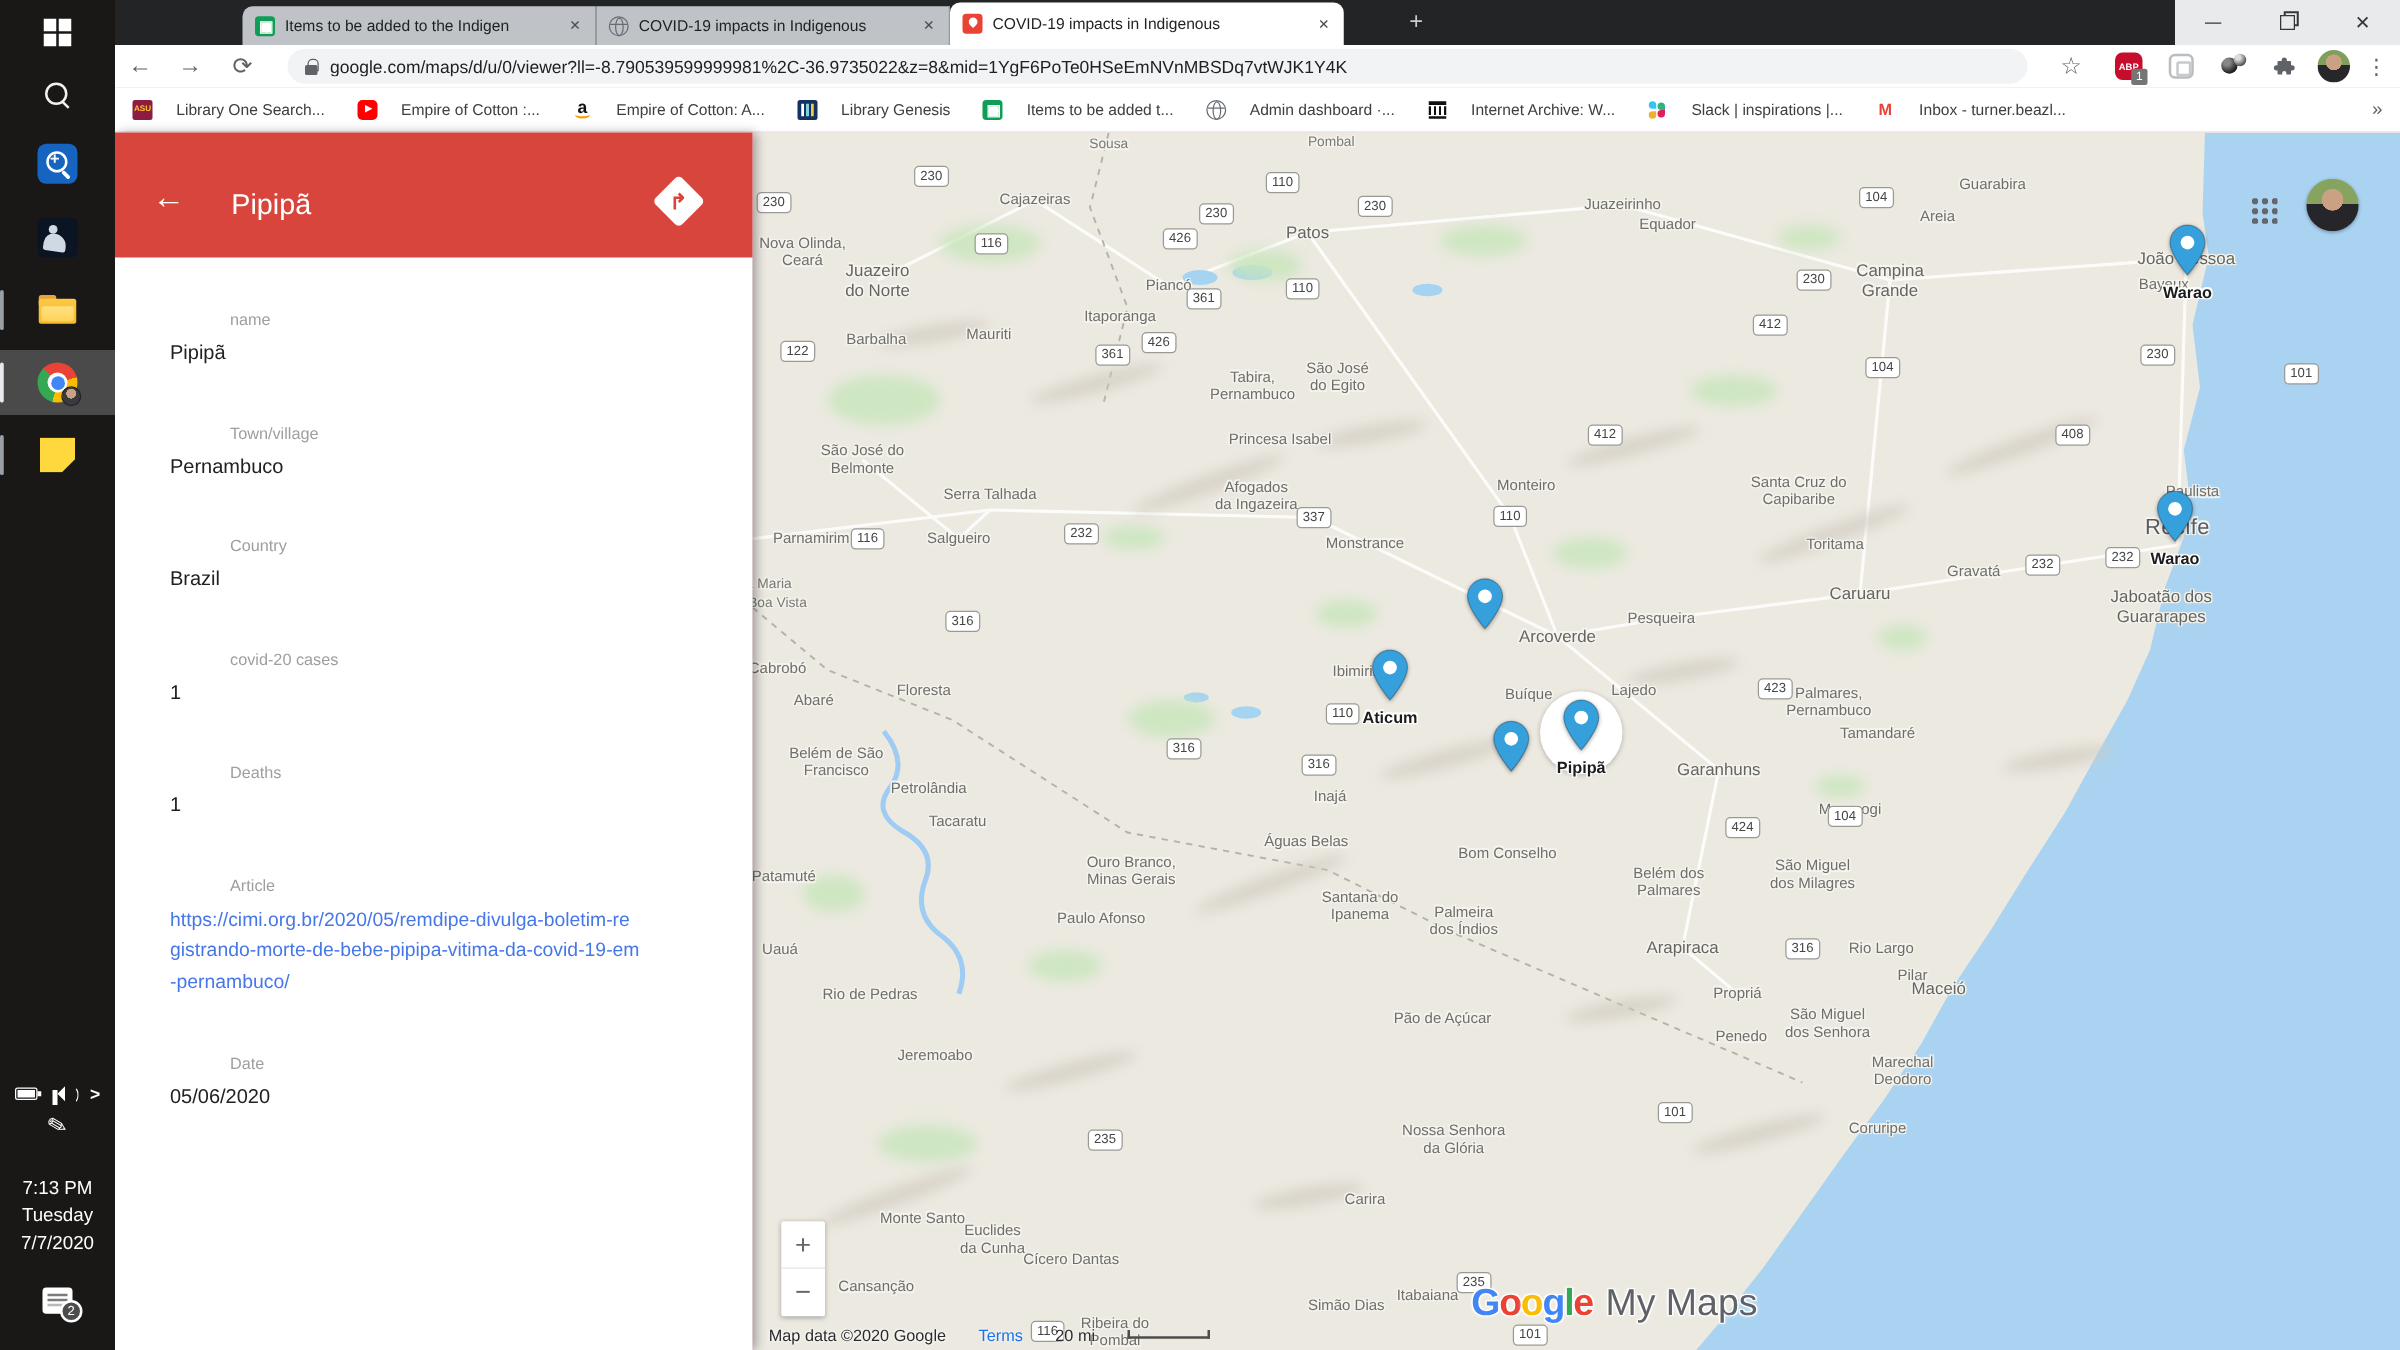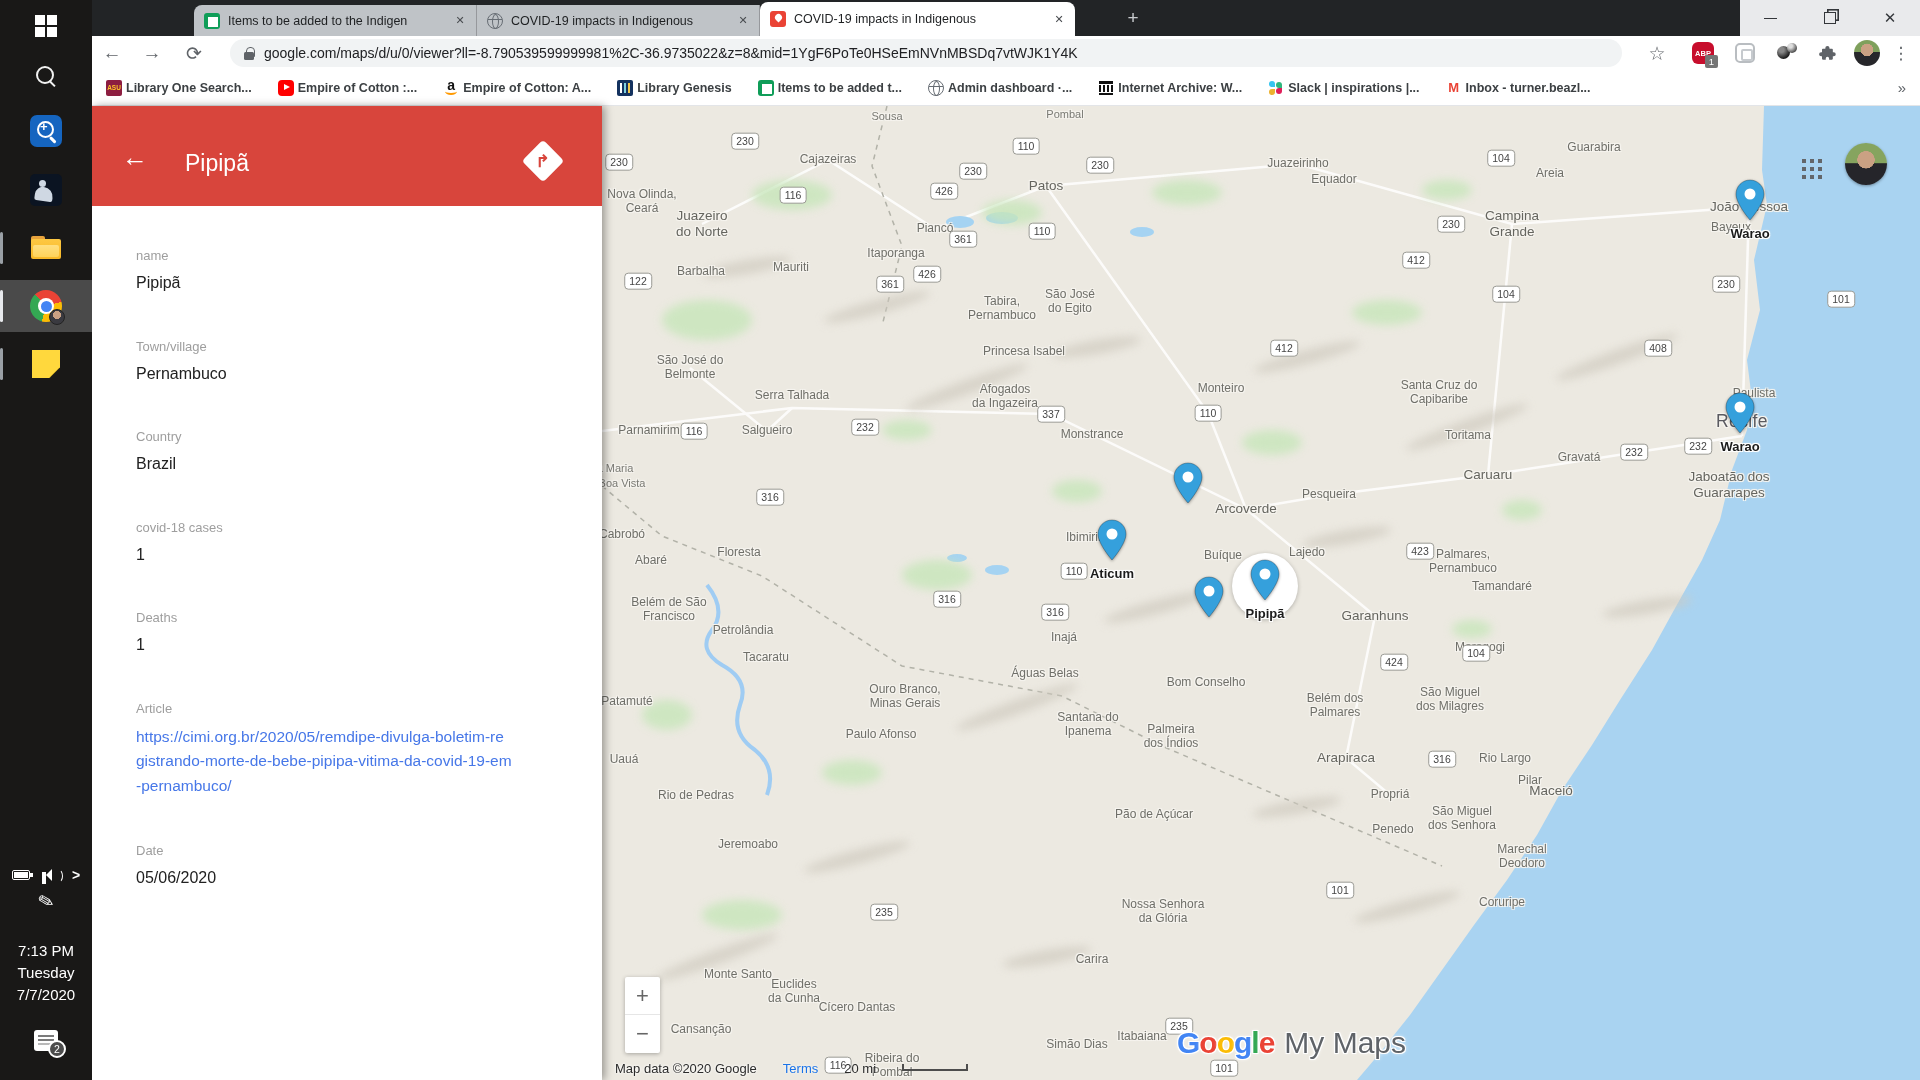--- a/index.html
+++ b/index.html
@@ -135,37 +135,37 @@
   .ic-molecule { position:relative; width:22px; height:22px; }
   .ic-molecule::before { content:""; position:absolute; left:1px; top:4px; width:13px; height:13px; border-radius:50%; background:radial-gradient(circle at 35% 30%, #888 0 20%, #1e1e1e 70%); }
   .ic-molecule::after { content:""; position:absolute; left:11px; top:1px; width:10px; height:10px; border-radius:50%; background:radial-gradient(circle at 35% 30%, #ddd 0 20%, #555 70%); }
   .ic-puzzle { width:20px; height:20px; }
   .ic-avatar { width:26px; height:26px; border-radius:50%;
     background:radial-gradient(circle at 50% 38%, #caa183 0 30%, transparent 31%), linear-gradient(180deg,#7fa05c 0 46%, #27272b 47% 100%); }
   .ic-dots { color:#5f6368; font-size:17px; letter-spacing:0; }
 
   
   #bookmarks-bar { position:absolute; left:0; top:70px; right:0; height:36px; background:#fff; border-bottom:1px solid #e3e5e8; display:flex; align-items:center; padding-left:14px; }
-  .bm { display:flex; align-items:center; gap:4px; margin-right:26px; cursor:pointer;font-weight:bold; }
+  .bm { display:flex; align-items:center; gap:19px; margin-right:26px; cursor:pointer; }
   .bm-label { font-size:12.5px; color:#3c4043; white-space:nowrap; }
   #bm-overflow { position:absolute; right:14px; color:#5f6368; font-size:15px; cursor:pointer; }
 
   
   #content { position:absolute; left:0; top:106px; right:0; bottom:0; }
 
   
   #panel { position:absolute; left:0; top:0; width:510px; height:100%; background:#fff; z-index:10; box-shadow:3px 0 8px rgba(0,0,0,.35); }
   #panel-header { position:relative; height:100px; background:#d8453c; display:flex; align-items:center; }
   #back-arrow { position:absolute; left:30px; top:38px; color:#fff; font-size:26px; cursor:pointer; line-height:1; }
   #panel-title { position:absolute; left:93px; top:44px; color:#fff; font-size:23px; }
   #directions-btn { position:absolute; right:44px; top:40px; width:30px; height:30px; background:#fff; transform:rotate(45deg); border-radius:4px; cursor:pointer; display:flex; align-items:center; justify-content:center; }
   #directions-btn span { transform:rotate(-45deg); color:#d8453c; font-size:17px; font-weight:bold; }
   #fields { padding:42px 40px 0 44px; }
   .fgroup { margin-bottom:45px; }
-  .flabel { font-size:13px; color:#9e9e9e; margin-bottom:9px; }
+  .flabel { font-size:13px; color:#9e9e9e; margin-bottom:9px;margin-left:48px; }
   .fvalue { font-size:16px; color:#212121; line-height:1.35; }
   .fvalue a { color:#4677e8; text-decoration:none; word-break:break-all; display:block; width:376px; line-height:1.58; font-size:15.5px; }
 
   
   #map { position:absolute; left:510px; top:0; right:0; bottom:0; background:#ece9e1; overflow:hidden; }
   #map svg.deco { position:absolute; left:0; top:0; }
   .blob { position:absolute; border-radius:50%; filter:blur(5px); }
   .city { position:absolute; transform:translate(-50%,-50%); color:#6f6f69; font-size:12px; text-align:center; line-height:1.15; white-space:nowrap;
     text-shadow:-1px -1px 0 #f6f4ef,1px -1px 0 #f6f4ef,-1px 1px 0 #f6f4ef,1px 1px 0 #f6f4ef,0 0 3px #f6f4ef; }
   .city.sm { font-size:11px; color:#7a7a74; }
@@ -386,21 +386,21 @@
             </div>
             <div class="fgroup">
               <div class="flabel">Town/village</div>
               <div class="fvalue">Pernambuco</div>
             </div>
             <div class="fgroup">
               <div class="flabel">Country</div>
               <div class="fvalue">Brazil</div>
             </div>
             <div class="fgroup">
-              <div class="flabel">covid-18 cases</div>
+              <div class="flabel">covid-20 cases</div>
               <div class="fvalue">1</div>
             </div>
             <div class="fgroup">
               <div class="flabel">Deaths</div>
               <div class="fvalue">1</div>
             </div>
             <div class="fgroup">
               <div class="flabel">Article</div>
               <div class="fvalue">
                 <a href="#">https://cimi.org.br/2020/05/remdipe-divulga-boletim-registrando-morte-de-bebe-pipipa-vitima-da-covid-19-em-pernambuco/</a>

